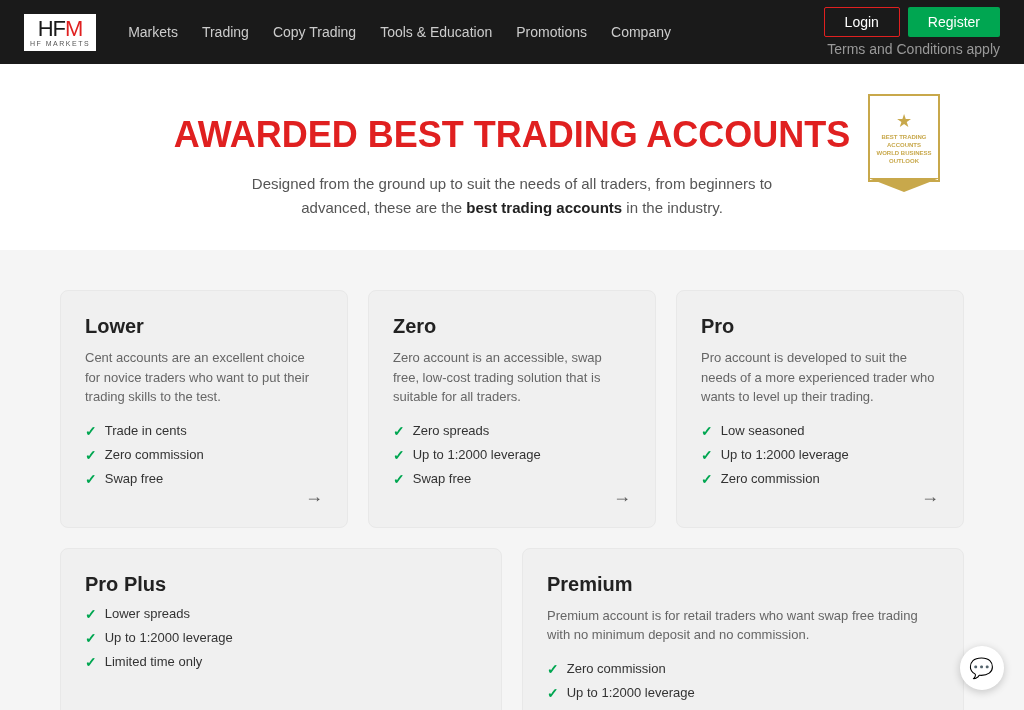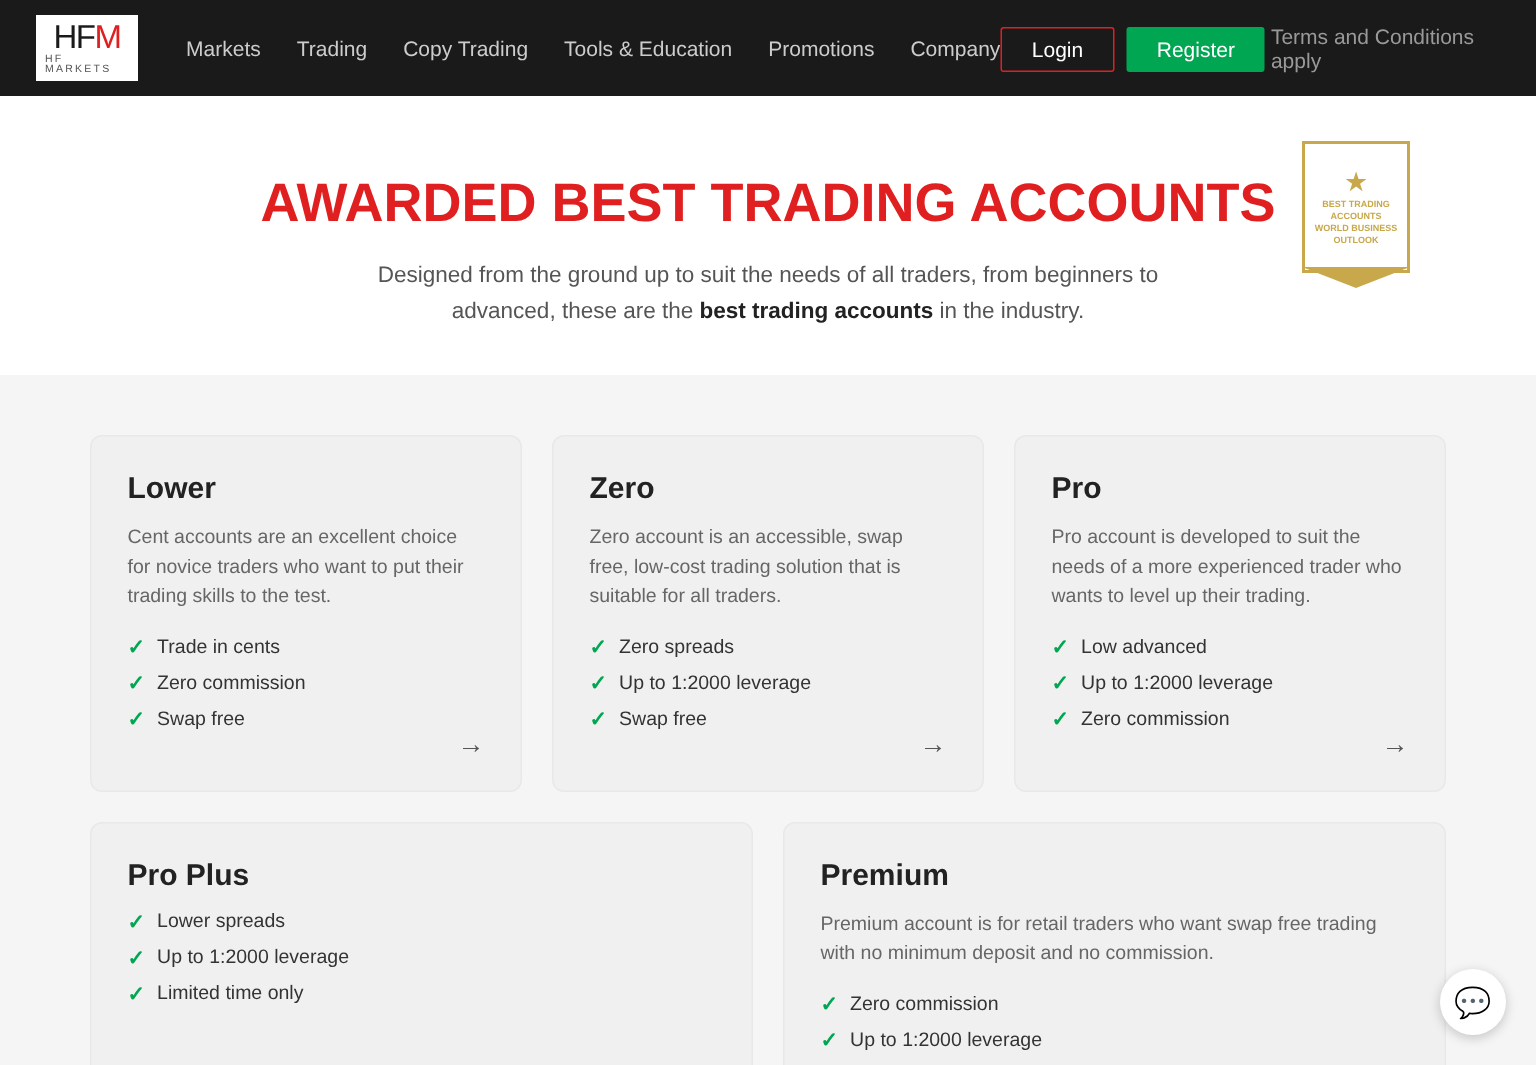--- a/index.html
+++ b/index.html
@@ -47,21 +47,21 @@
     }
     .nav-links a {
       color: #ccc;
       text-decoration: none;
       font-size: 14px;
       white-space: nowrap;
       text-align: right;
     }
     .nav-right {
       display: flex;
-      flex-direction: row;
+      flex-direction: column;
       align-items: flex-end;
       gap: 4px;
     }
     .nav-buttons {
       display: flex;
       gap: 8px;
     }
     .btn-login {
       border: 1.5px solid #e02020;
       background: transparent;
@@ -303,21 +303,21 @@
       </ul>
       <span class="card-arrow">→</span>
     </div>
 
     <div class="card">
       <div class="card-title">Pro</div>
       <div class="card-desc">Pro account is developed to suit the needs of a more experienced trader who wants to level up their trading.</div>
       <ul class="card-features">
         <li>
             <span class="check-icon">✓</span>
-            <span>Low advanced</span>
+            <span>Low seasoned</span>
           </li>
         <li>
             <span class="check-icon">✓</span>
             <span>Up to 1:2000 leverage</span>
           </li>
         <li>
             <span class="check-icon">✓</span>
             <span>Zero commission</span>
           </li>
       </ul>

